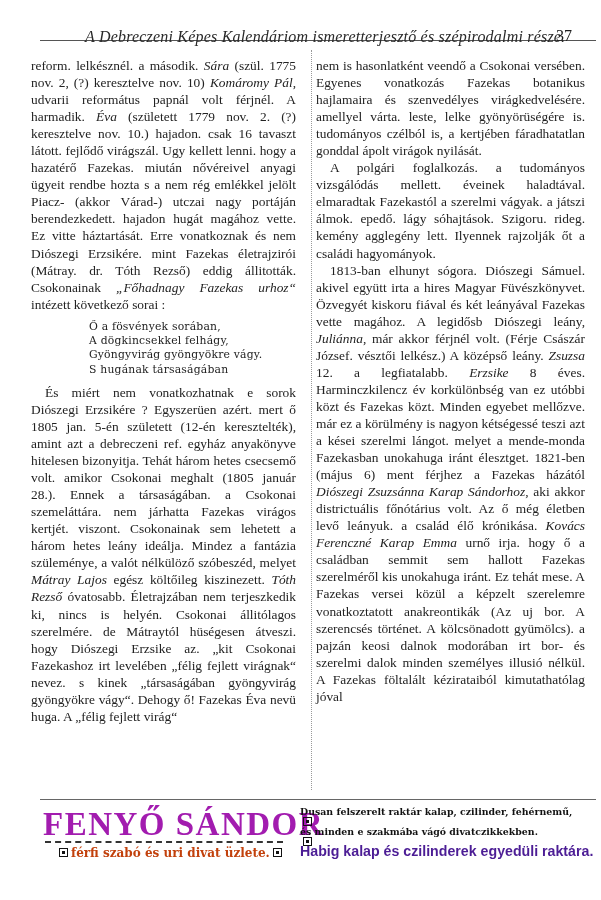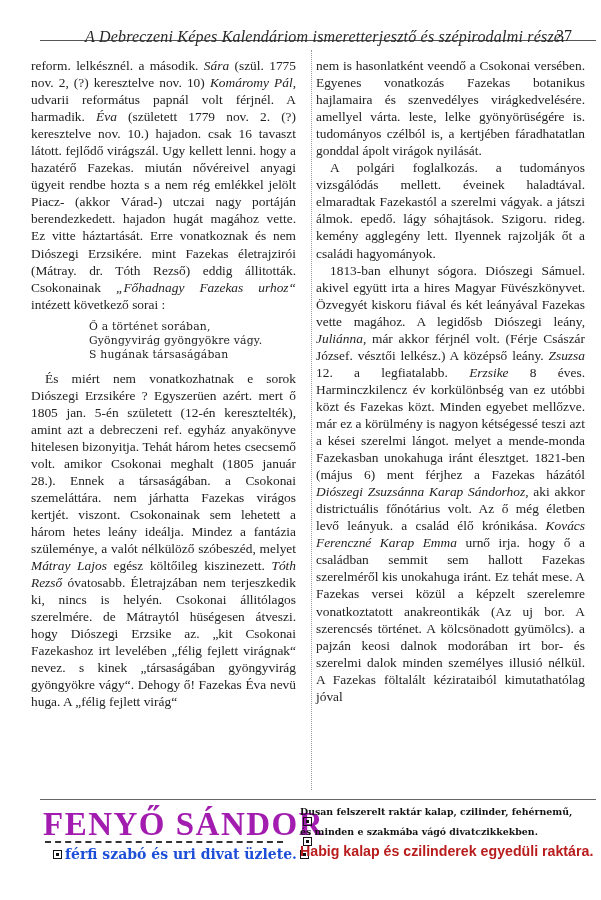--- a/index.html
+++ b/index.html
@@ -17,44 +17,45 @@
   .col p { margin:0; }
   .col p.indent { text-indent:14px; }
   .poem { margin:7px 0 7px 58px; font-size:10.8px; line-height:14.3px; font-family:"DejaVu Serif", serif; letter-spacing:0.2px; }
   .poem span { display:block; }
   i { font-style:italic; }
   .ad-rule { position:absolute; left:40px; top:799px; width:556px; border-top:1px solid #666; }
   .ad { position:absolute; top:803px; }
   .ad-name { left:43px; top:806px; font-family:"Liberation Serif", serif; font-weight:bold;
              font-size:33px; letter-spacing:1.5px; color:#a21caf; }
   .ad-name-underline { position:absolute; left:45px; top:841px; width:238px; border-top:2px dashed #333; }
-  .ad-sub { left:50px; top:846px; font-family:"DejaVu Serif", serif; font-weight:bold; font-size:14px; color:#1d4ed8; }
+  .ad-sub { left:56px; top:846px; font-family:"DejaVu Serif", serif; font-weight:bold; font-size:12px; color:#c2410c; }
   .ad-right { left:300px; top:806px; width:292px; font-family:"DejaVu Serif", serif; font-weight:bold;
               font-size:9.4px; line-height:11.2px; color:#111; }
   .ad-right span { display:block; white-space:nowrap; }
-  .ad-tag { left:300px; top:843px; font-family:"Liberation Sans", sans-serif; font-weight:bold; font-size:14.2px; color:#b91c1c; }
+  .ad-tag { left:300px; top:843px; font-family:"Liberation Sans", sans-serif; font-weight:bold; font-size:14.2px; color:#4c1d95; }
   .box-icon { display:inline-block; width:7px; height:7px; border:1.5px solid #111; position:relative; vertical-align:0px; margin:0 3px; }
   .box-icon::after { content:""; position:absolute; left:2px; top:2px; width:3px; height:3px; background:#111; }
 </style>
 </head>
 <body>
 
 <div class="header">
   <span class="header-title">A Debreczeni Képes Kalendáriom ismeretterjesztő és szépirodalmi része.</span>
   <span class="page-number">37</span>
 </div>
 
 <div class="divider"></div>
 
 <div class="col col-left">
   <p>
     <span>reform. lelkésznél. a második. </span><i>Sára</i><span> (szül. 1775 nov. 2, (?) keresztelve nov. 10) </span><i>Komáromy Pál</i><span>, udvarii református papnál volt férjnél. A harmadik. </span><i>Éva</i><span> (született 1779 nov. 2. (?) keresztelve nov. 10.) hajadon. csak 16 tavaszt látott. fejlődő virágszál. Ugy kellett lenni. hogy a hazatérő Fazekas. miután nővéreivel anyagi ügyeit rendbe hozta s a nem rég emlékkel jelölt Piacz- (akkor Várad-) utczai nagy portáján berendezkedett. hajadon hugát magához vette. Ez vitte háztartását. Erre vonatkoznak és nem Diószegi Erzsikére. mint Fazekas életrajzirói (Mátray. dr. Tóth Rezső) eddig állitották. Csokonainak </span><i>„Főhadnagy Fazekas urhoz“</i><span> intézett következő sorai :</span>
   </p>
   <div class="poem">
-    <span>Ő a történet sorában,</span>
+    <span>Ő a fösvények sorában,</span>
+    <span>A dögkincsekkel felhágy,</span>
     <span>Gyöngyvirág gyöngyökre vágy.</span>
     <span>S hugának társaságában</span>
   </div>
   <p class="indent">
     <span>És miért nem vonatkozhatnak e sorok Diószegi Erzsikére ? Egyszerüen azért. mert ő 1805 jan. 5-én született (12-én keresztelték), amint azt a debreczeni ref. egyház anyakönyve hitelesen bizonyitja. Tehát három hetes csecsemő volt. amikor Csokonai meghalt (1805 január 28.). Ennek a társaságában. a Csokonai szemeláttára. nem járhatta Fazekas virágos kertjét. viszont. Csokonainak sem lehetett a három hetes leány ideálja. Mindez a fantázia szüleménye, a valót nélkülöző szóbeszéd, melyet </span><i>Mátray Lajos</i><span> egész költőileg kiszinezett. </span><i>Tóth Rezső</i><span> óvatosabb. Életrajzában nem terjeszkedik ki, nincs is helyén. Csokonai állitólagos szerelmére. de Mátraytól hüségesen átveszi. hogy Diószegi Erzsike az. „kit Csokonai Fazekashoz irt levelében „félig fejlett virágnak“ nevez. s kinek „társaságában gyöngyvirág gyöngyökre vágy“. Dehogy ő! Fazekas Éva nevü huga. A „félig fejlett virág“</span>
   </p>
 </div>
 
 <div class="col col-right">
   <p>nem is hasonlatként veendő a Csokonai versében. Egyenes vonatkozás Fazekas botanikus hajlamaira és szenvedélyes virágkedvelésére. amellyel várta. leste, lelke gyönyörüségére is. tudományos czélból is, a kertjében fáradhatatlan gonddal ápolt virágok nyilását.</p>

